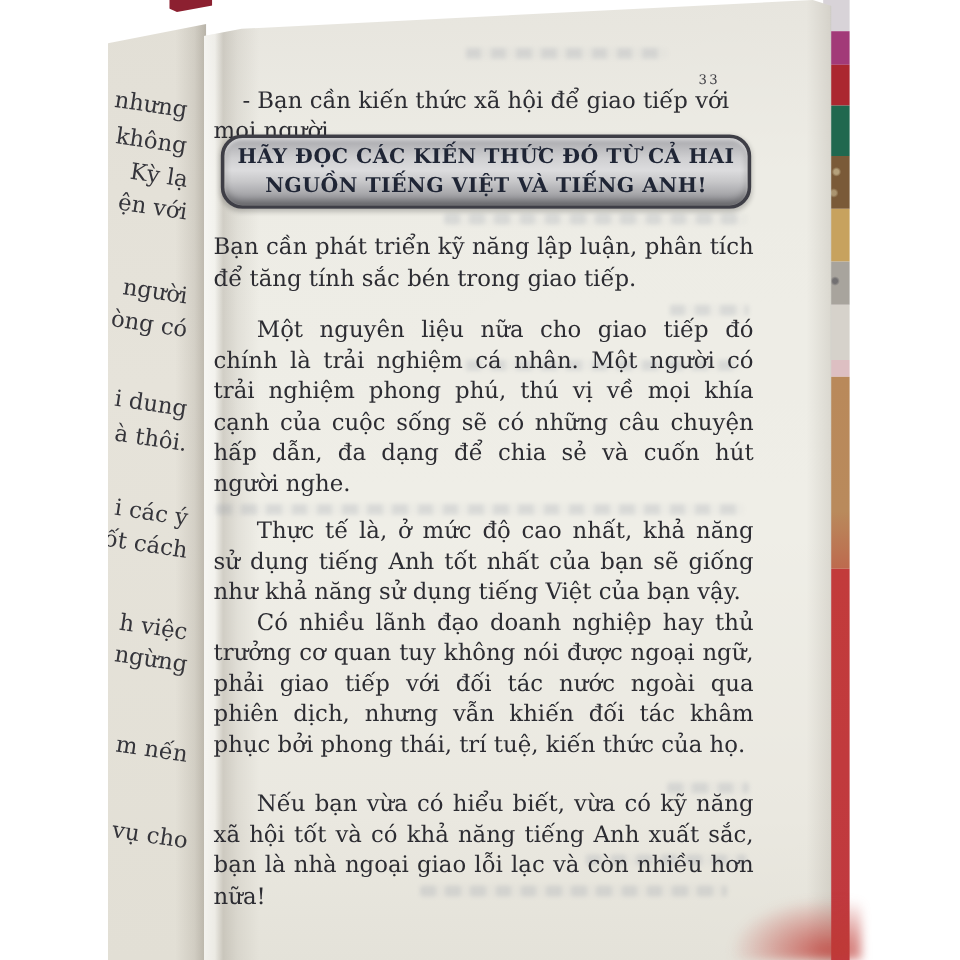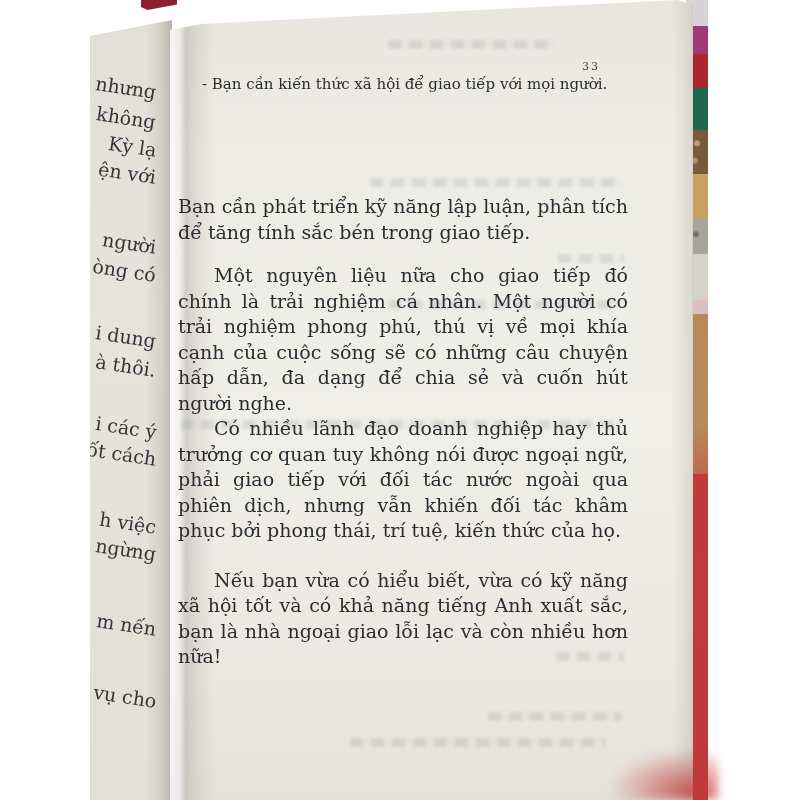--- a/index.html
+++ b/index.html
@@ -40,21 +40,21 @@
   .main-page{position:absolute;left:170px;top:0;width:522px;height:800px;z-index:4;
     background:linear-gradient(180deg,#e7e5de 0%,#edece5 18%,#efeee7 55%,#eae8e0 85%,#e4e2d9 100%);
     clip-path:polygon(0 30px,6% 24px,97% 0,100% 5px,100% 100%,0 100%);
     border-right:1px solid rgba(0,0,0,0.12);}
   .main-page::before{content:'';position:absolute;inset:0;pointer-events:none;
     background:linear-gradient(90deg,rgba(255,255,255,.55) 0px,rgba(255,255,255,.28) 9px,rgba(95,85,70,.20) 16px,rgba(95,85,70,.09) 28px,rgba(0,0,0,0) 46px),
                linear-gradient(270deg,rgba(100,90,75,.14) 0,rgba(0,0,0,0) 20px);}
 
   .page-number{position:absolute;left:412px;top:34px;font-size:11px;letter-spacing:2px;color:#3f3f45;margin-top:26px;}
 
-  .intro-line{position:absolute;left:8px;top:72px;width:450px;font-size:15px;line-height:25px;color:#2c2c32;text-indent:24px;}
+  .intro-line{position:absolute;left:8px;top:72px;width:450px;font-size:19px;line-height:25px;color:#2c2c32;text-indent:24px;}
 
   .callout{position:absolute;left:14px;top:112px;width:436px;height:56px;border:3px solid #3e3e46;border-radius:18px;
     background:linear-gradient(180deg,#a7a7ab 0%,#cfcfd1 30%,#dcdcde 48%,#c7c7c9 65%,#8b8b90 100%);
     box-shadow:inset 0 2px 3px rgba(255,255,255,.5),inset 0 -4px 6px rgba(0,0,0,.28),0 2px 4px rgba(0,0,0,.22);
     display:flex;flex-direction:column;justify-content:center;align-items:center;text-align:center;}
   .callout .cline{font-size:17px;line-height:24px;letter-spacing:.4px;color:#1f2535;font-weight:600;}
 
   .body-copy{position:absolute;left:8px;top:194px;width:450px;}
   .body-copy p{margin:0;font-size:19px;line-height:25.5px;color:#2c2c32;text-align:justify;}
   .body-copy p.indent{text-indent:36px;}
@@ -125,24 +125,29 @@
     <span class="ghost gh3"></span>
     <span class="ghost gh4"></span>
     <span class="ghost gh5"></span>
     <span class="ghost gh6"></span>
     <span class="ghost gh7"></span>
 
     <div class="page-number">33</div>
 
     <div class="intro-line">- Bạn cần kiến thức xã hội để giao tiếp với mọi người.</div>
 
+    <div class="callout">
+      <span class="cline">HÃY ĐỌC CÁC KIẾN THỨC ĐÓ TỪ CẢ HAI</span>
+      <span class="cline">NGUỒN TIẾNG VIỆT VÀ TIẾNG ANH!</span>
+    </div>
 
     <div class="body-copy">
       <p>Bạn cần phát triển kỹ năng lập luận, phân tích để tăng tính sắc bén trong giao tiếp.</p>
       <p class="indent g18">Một nguyên liệu nữa cho giao tiếp đó chính là trải nghiệm cá nhân. Một người có trải nghiệm phong phú, thú vị về mọi khía cạnh của cuộc sống sẽ có những câu chuyện hấp dẫn, đa dạng để chia sẻ và cuốn hút người nghe.</p>
+      <p class="indent g14">Thực tế là, ở mức độ cao nhất, khả năng sử dụng tiếng Anh tốt nhất của bạn sẽ giống như khả năng sử dụng tiếng Việt của bạn vậy.</p>
       <p class="indent g26">Có nhiều lãnh đạo doanh nghiệp hay thủ trưởng cơ quan tuy không nói được ngoại ngữ, phải giao tiếp với đối tác nước ngoài qua phiên dịch, nhưng vẫn khiến đối tác khâm phục bởi phong thái, trí tuệ, kiến thức của họ.</p>
       <p class="indent g24">Nếu bạn vừa có hiểu biết, vừa có kỹ năng xã hội tốt và có khả năng tiếng Anh xuất sắc, bạn là nhà ngoại giao lỗi lạc và còn nhiều hơn nữa!</p>
     </div>
   </div>
 
   <div class="red-blur"></div>
 
 </div>
 
 </body></html>

